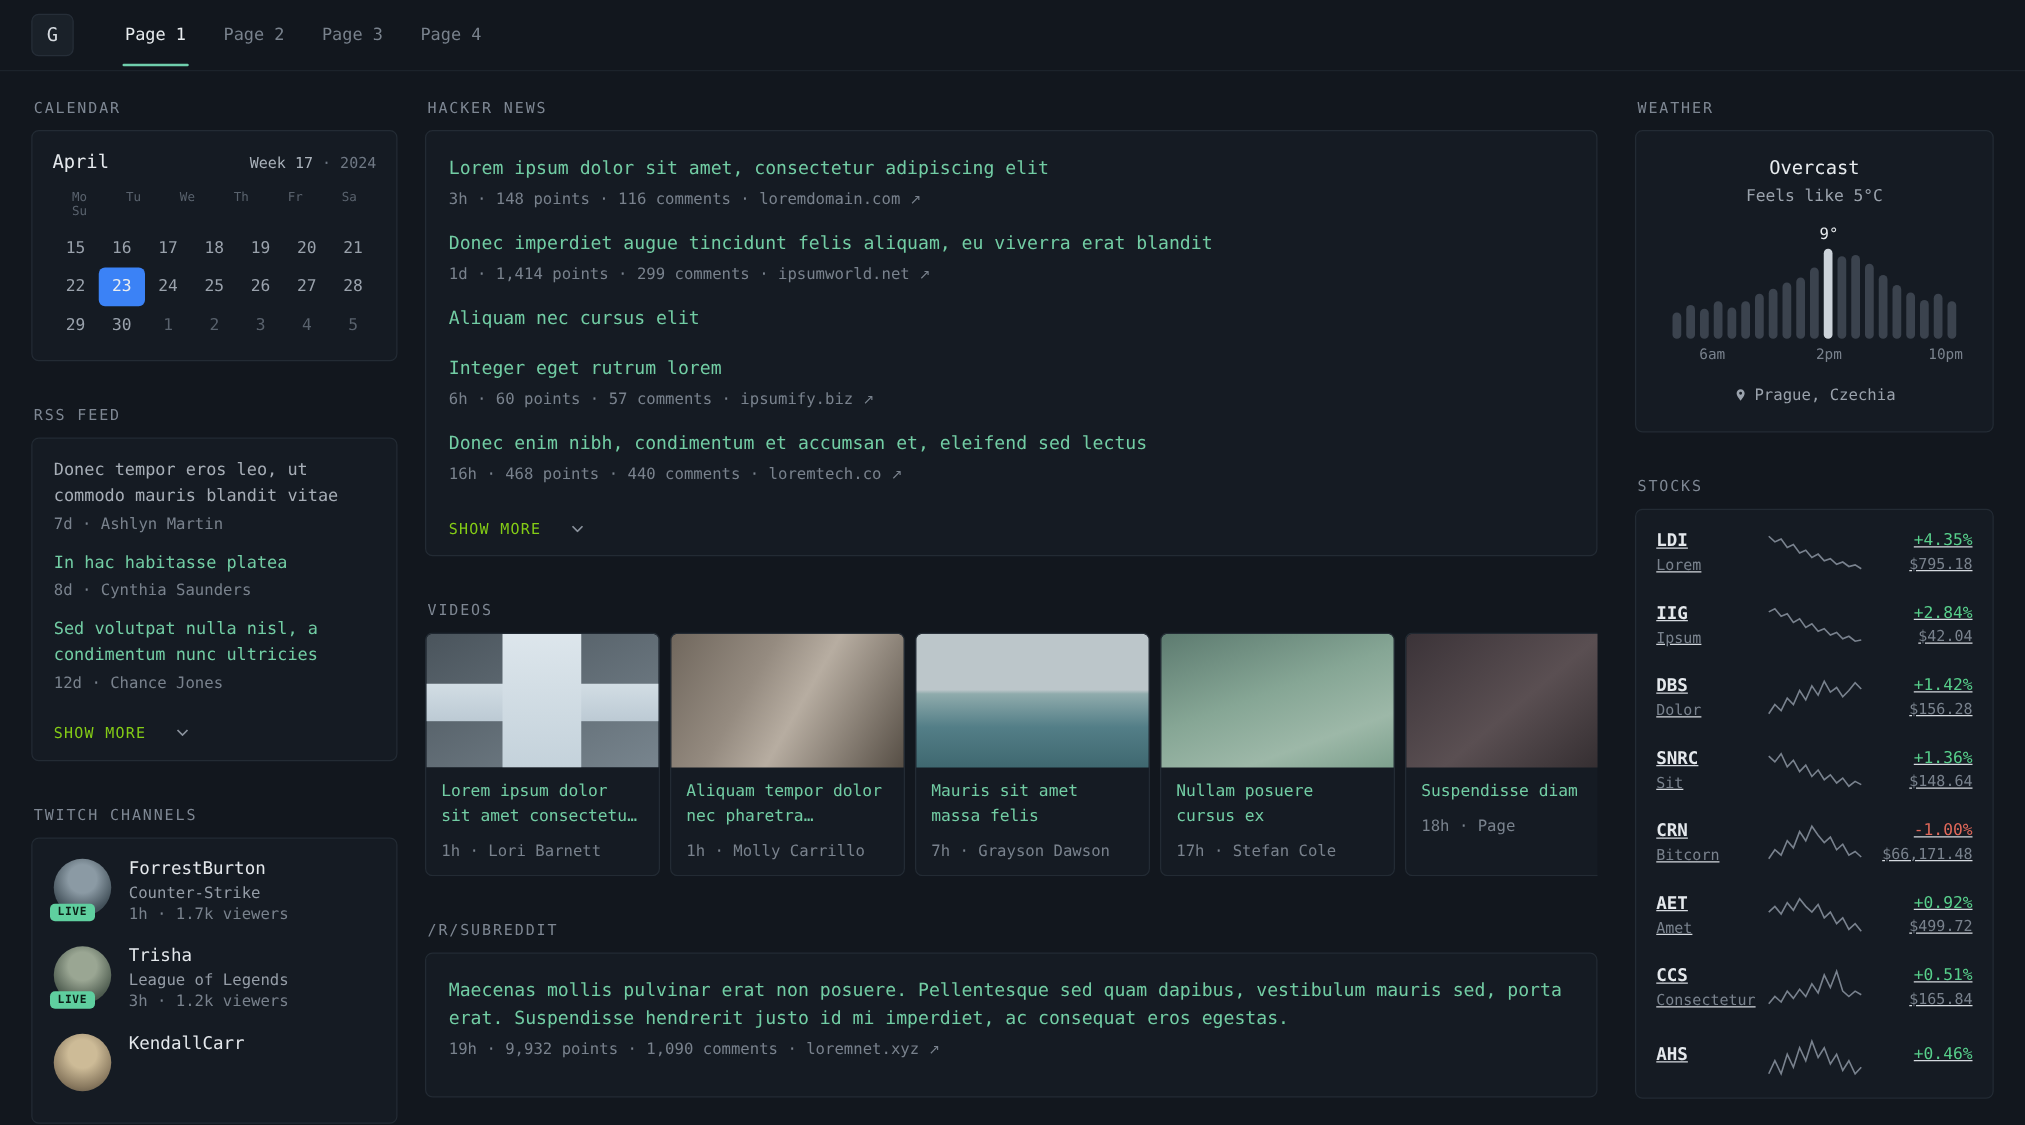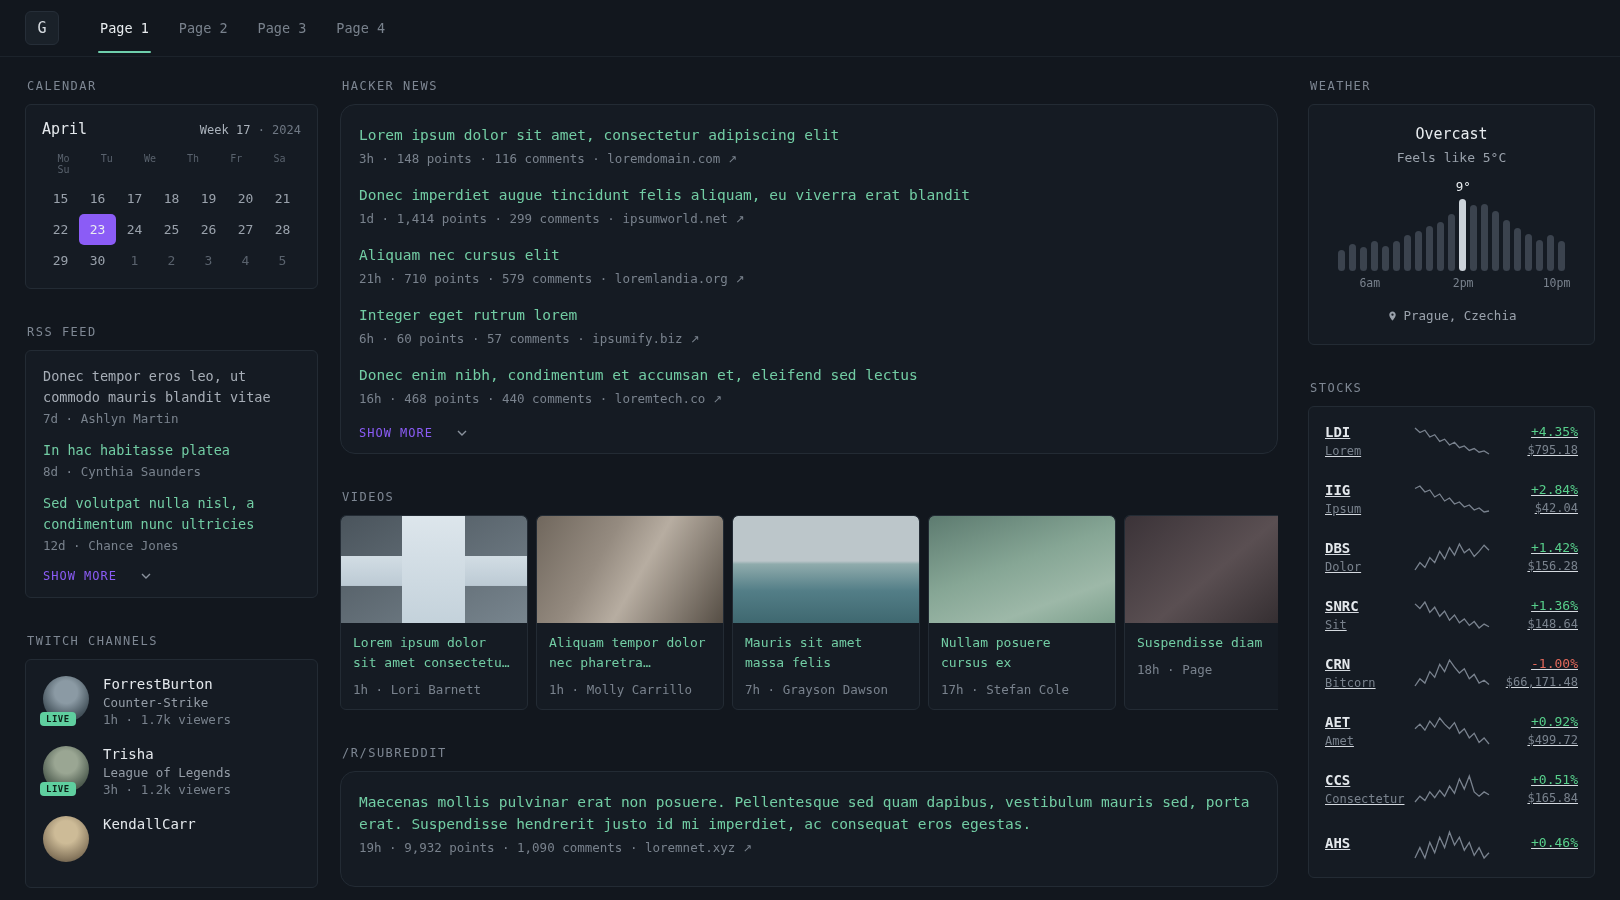--- a/index.html
+++ b/index.html
@@ -55,53 +55,53 @@
     font-size:10px; color:#59626d; text-align:center;
   }
   .cal-grid {
     display:grid; grid-template-columns:repeat(7,1fr); margin-top:8px;
   }
   .cd {
     height:31px; line-height:31px; text-align:center;
     font-size:13px; color:#9aa2ac; cursor:pointer; border-radius:5px;
   }
   .cd.dim { color:#59626d; }
-  .cd.sel { background:#8b5cf6; color:#eaedf0; }
+  .cd.sel { background:#3b82f6; color:#eaedf0; }
   
   .feed-card { padding:15px 17px 14px; }
   .feed-item { margin-bottom:14px; }
   .feed-title { font-size:13.5px; line-height:21px; cursor:pointer; display:block; text-decoration:none; }
   .link { color:#72cda4; }
   .read { color:#a7aeb7; }
   .feed-meta { font-size:12.5px; color:#79828d; margin-top:3px; }
   .show-more {
     display:inline-flex; align-items:center; gap:24px;
-    font-size:12px; letter-spacing:1px; color:#8b5cf6; cursor:pointer;
-    margin-top:2px; background:none; border:none;
+    font-size:12px; letter-spacing:1px; color:#84cc16; cursor:pointer;
+    margin-top:12px; background:none; border:none;
     font-family:"DejaVu Sans Mono", monospace;
   }
   .chev { stroke:#8a929d; }
   
   .tw-card { padding:16px 17px 6px; }
   .tw-row { display:flex; gap:14px; margin-bottom:19px; }
   .av-wrap { position:relative; flex:0 0 46px; height:46px; }
   .avatar { width:46px; height:46px; border-radius:50%; }
   .av-0 { background:radial-gradient(circle at 50% 35%, #8b9aa4 0 30%, #45535c 70%, #2c343b); }
   .av-1 { background:radial-gradient(circle at 50% 35%, #9aa693 0 30%, #515f52 70%, #2f3732); }
   .av-2 { background:radial-gradient(circle at 50% 35%, #cdbb97 0 30%, #8a7a60 70%, #4a4236); }
   .live-badge {
     position:absolute; left:-3px; bottom:-4px;
     background:#5fcf9f; color:#0c1f17; font-size:9px; font-weight:bold;
     padding:2px 6px; border-radius:4px; letter-spacing:.5px;
   }
   .tw-name { font-size:14px; color:#e4e8ec; cursor:pointer; }
   .tw-game { font-size:12.5px; color:#959da7; margin-top:3px; }
   .tw-meta { font-size:12.5px; color:#79828d; margin-top:2px; }
   
-  .hn-card { padding:19px 18px 13px;border-radius:15px; }
+  .hn-card { padding:19px 18px 13px; }
   .hn-item { margin-bottom:18px; }
   .hn-title { font-size:14.5px; line-height:22px; color:#72cda4; cursor:pointer; display:block; text-decoration:none; }
   .hn-meta { font-size:12.5px; color:#79828d; margin-top:5px; }
   .arrow { font-family:"DejaVu Sans", sans-serif; font-size:11px; color:#79828d; }
   
   .videos-row { display:flex; gap:8px; overflow:hidden; }
   .vcard { flex:0 0 188px; width:188px; overflow:hidden; }
   .vthumb { height:107px; border-radius:5px 5px 0 0; }
   .thumb-0 {
     background:
@@ -288,21 +288,20 @@
         <div class="hn-item">
           <a class="hn-title">Lorem ipsum dolor sit amet, consectetur adipiscing elit</a>
           <div class="hn-meta"><span>3h · 148 points · 116 comments · loremdomain.com</span> <span class="arrow">↗</span></div>
         </div>
         <div class="hn-item">
           <a class="hn-title">Donec imperdiet augue tincidunt felis aliquam, eu viverra erat blandit</a>
           <div class="hn-meta"><span>1d · 1,414 points · 299 comments · ipsumworld.net</span> <span class="arrow">↗</span></div>
         </div>
         <div class="hn-item">
           <a class="hn-title">Aliquam nec cursus elit</a>
-          <div class="hn-meta"><span>21h · 710 points · 579 comments · loremlandia.org</span> <span class="arrow">↗</span></div>
         </div>
         <div class="hn-item">
           <a class="hn-title">Integer eget rutrum lorem</a>
           <div class="hn-meta"><span>6h · 60 points · 57 comments · ipsumify.biz</span> <span class="arrow">↗</span></div>
         </div>
         <div class="hn-item">
           <a class="hn-title">Donec enim nibh, condimentum et accumsan et, eleifend sed lectus</a>
           <div class="hn-meta"><span>16h · 468 points · 440 comments · loremtech.co</span> <span class="arrow">↗</span></div>
         </div>
         <button class="show-more">

